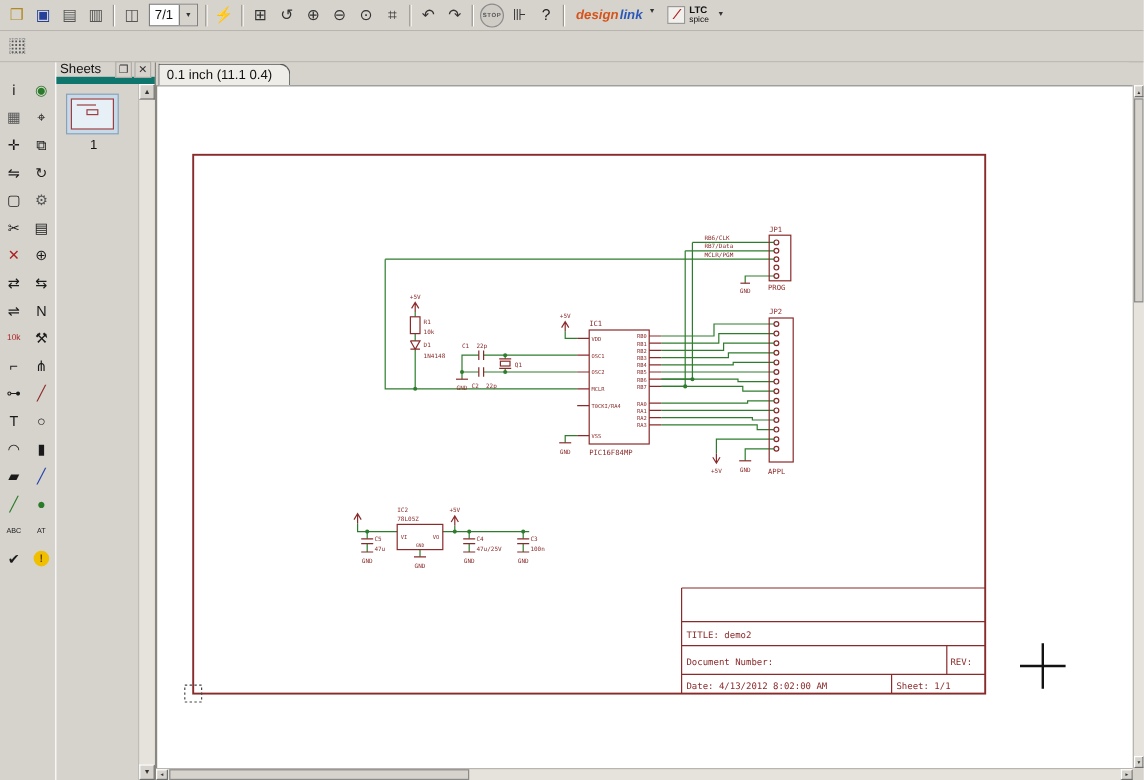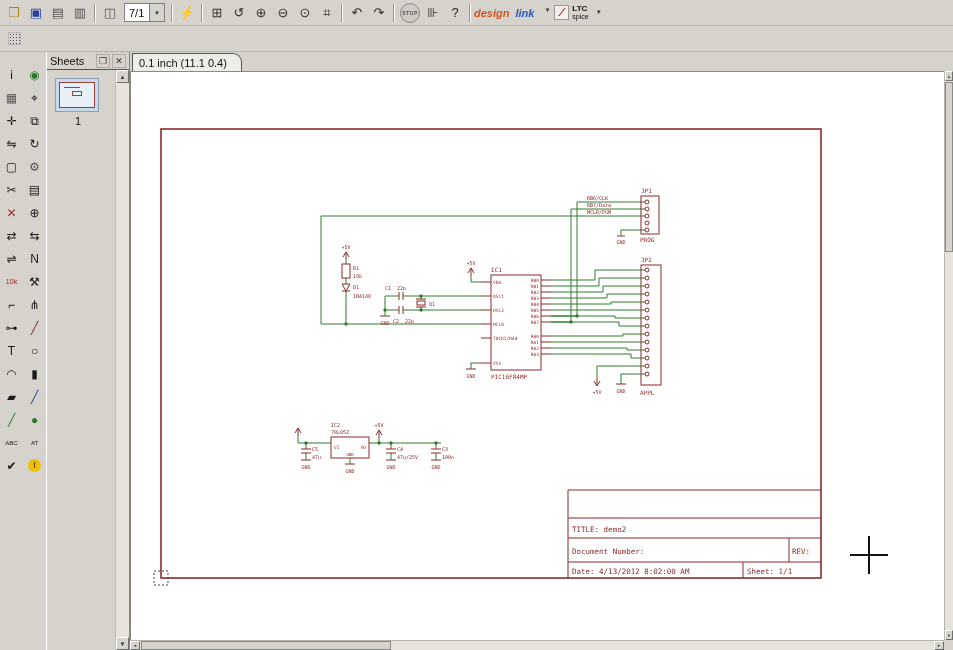--- a/index.html
+++ b/index.html
@@ -8,34 +8,34 @@
   button{background:none;border:none;font-family:inherit;cursor:default}
   .tbrow{position:absolute;left:0;top:0;width:953px;height:26px;background:#d6d3cd;border-bottom:1px solid #b8b5af;display:flex;align-items:center;padding:0 3px}
   .row2{top:26px;height:26px}
   .tb-btn{width:22px;height:22px;display:flex;align-items:center;justify-content:center;font-size:13px}
   .glyph{line-height:1}
   .tb-sep{width:2px;height:18px;border-left:1px solid #9b978f;border-right:1px solid #fff;margin:0 3px}
   .dd{display:flex;align-items:center;height:19px;margin:0 3px;border:1px solid #7f7f7f;background:#fff}
   .dd-val{padding:0 4px;min-width:24px}
   .dd-btn{width:15px;height:100%;background:#d6d3cd;border-left:1px solid #7f7f7f;font-size:6px;display:flex;align-items:center;justify-content:center;color:#333}
   .stop{width:20px;height:20px;border-radius:50%;background:#cfccc6;border:1px solid #8a8a8a;color:#555;font-size:5px;font-weight:bold;display:flex;align-items:center;justify-content:center;margin:0 2px;letter-spacing:.5px}
-  .dlink{display:flex;font-style:italic;font-weight:bold;font-size:11px;margin:0 0;gap:6px}
+  .dlink{display:flex;font-style:italic;font-weight:bold;font-size:11px;margin:0 6px;gap:1px}
   .dlink .w1{color:#d4541c}
   .dlink .w2{color:#2b58b8}
   .logo-arrow{font-size:6px;color:#333;margin-left:4px;font-style:normal}
   .lts{display:flex;align-items:center;margin:0 4px;gap:3px}
   .lt-badge{width:15px;height:15px;border:1px solid #999;background:#f2f0ec;color:#b02020;font-weight:bold;font-style:italic;display:flex;align-items:center;justify-content:center;font-size:12px}
   .lt-words{display:flex;flex-direction:column;line-height:1.05;font-size:8px;font-weight:bold}
   .lt-words .w2{font-weight:normal;font-size:7px}
   .grid-dots{width:13px;height:13px;background-image:radial-gradient(#555 0.8px,transparent 1px);background-size:3px 3px;border:1px dotted #999}
   .palette{position:absolute;left:0;top:52px;bottom:0;width:46px;background:#d6d3cd;display:grid;grid-template-columns:21px 21px;gap:2px;justify-content:center;align-content:start;padding-top:12px}
   .pal-btn{width:21px;height:21px;display:flex;align-items:center;justify-content:center;font-size:12px;color:#333}
   .err{background:#f0c000;border-radius:50%;width:13px;height:13px;color:#6b4400;font-weight:bold;font-size:9px;display:flex;align-items:center;justify-content:center}
   .sheets{position:absolute;left:46px;top:52px;bottom:0;width:84px;background:#d6d3cd;border-left:1px solid #fff;border-right:1px solid #8a877f}
-  .sheets-hdr{height:18px;display:flex;align-items:center;padding:0 3px;gap:2px;border-bottom:1px solid #0f766e}
+  .sheets-hdr{height:18px;display:flex;align-items:center;padding:0 3px;gap:2px;border-bottom:6px solid #0f766e}
   .sheets-title{flex:1}
   .hdr-btn{width:14px;height:14px;font-size:9px;display:flex;align-items:center;justify-content:center;border:1px solid #b0ada7;background:#d6d3cd;color:#333}
   .thumb-box{width:46px;margin:8px 0 0 8px;text-align:center}
   .thumb{width:44px;height:34px;background:#c8daea;border:1px solid #8aa0b4;padding:3px;position:relative}
   .thumb-frame{width:100%;height:100%;border:1px solid #9a4040;background:#e8f0f7;position:relative}
   .thumb-line{position:absolute;background:#9a4040}
   .tl1{left:4px;top:4px;width:16px;height:1px}
   .tl2{left:12px;top:8px;width:10px;height:5px;background:none;border:1px solid #9a4040}
   .thumb-num{font-size:11px;margin-top:3px}
   .panel-scroll{position:absolute;right:0;top:18px;bottom:0;width:14px;background:#e6e3dc;border-left:1px solid #c0bdb7}

